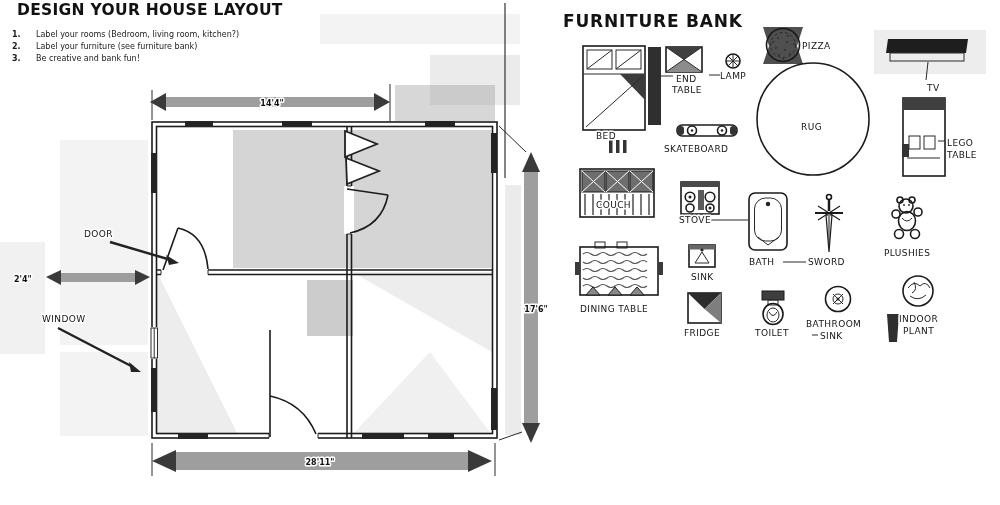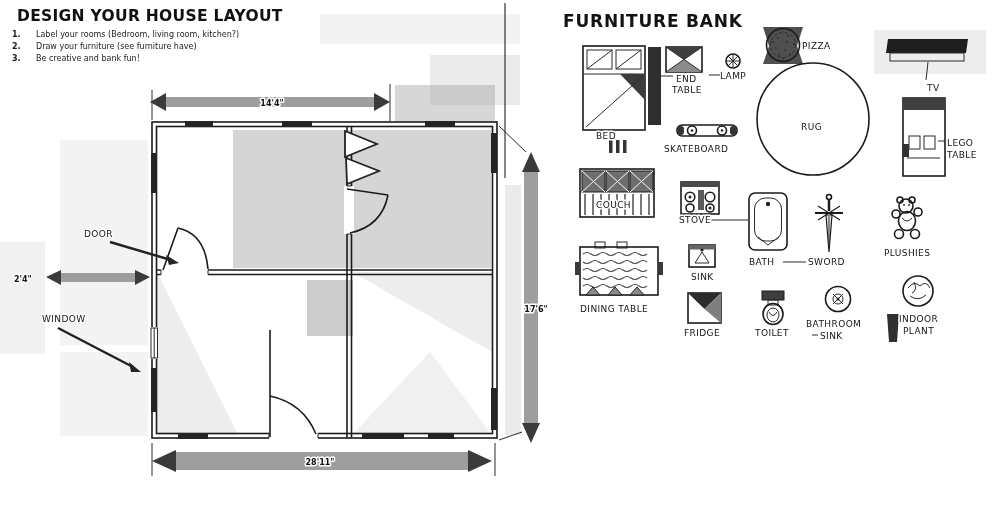--- a/index.html
+++ b/index.html
@@ -1,19 +1,19 @@
 <!DOCTYPE html>
 <html><head>
 <meta charset="utf-8">
 <style>
   html,body{margin:0;padding:0;background:#fff;}
   #stage{position:relative;width:1000px;height:505px;background:#fff;overflow:hidden;
          font-family:"DejaVu Sans",sans-serif;}
   #stage svg{position:absolute;left:0;top:0;}
-  .page-title{position:absolute;left:17px;top:7px;font-size:15.5px;font-weight:700;
+  .page-title{position:absolute;left:17px;top:1px;font-size:15.5px;font-weight:700;
               letter-spacing:.3px;color:#111;white-space:nowrap;}
   .steps{position:absolute;left:12px;top:30px;display:flex;flex-direction:column;gap:2.5px;}
   .step{display:flex;font-size:8px;line-height:9.5px;color:#1c1c1c;font-weight:500;}
   .step .n{width:24px;font-weight:700;}
   
   .w{stroke:#1b1b1b;stroke-width:1.6;fill:none;}
   .thin{stroke:#2a2a2a;stroke-width:1;fill:none;}
   .dark{fill:#242424;stroke:none;}
   .lbl{font-family:"DejaVu Sans",sans-serif;font-size:9px;fill:#141414;letter-spacing:.4px;font-weight:500;}
   .halo{paint-order:stroke;stroke:#fff;stroke-width:3px;stroke-linejoin:round;}
@@ -435,21 +435,21 @@
   </svg>
 
   <div class="page-title">DESIGN YOUR HOUSE LAYOUT</div>
   <div class="steps">
     <div class="step">
       <span class="n">1.</span>
       <span>Label your rooms (Bedroom, living room, kitchen?)</span>
     </div>
     <div class="step">
       <span class="n">2.</span>
-      <span>Draw your furniture (see furniture have)</span>
+      <span>Label your furniture (see furniture bank)</span>
     </div>
     <div class="step">
       <span class="n">3.</span>
       <span>Be creative and bank fun!</span>
     </div>
   </div>
 
 </div>
 
 </body></html>

